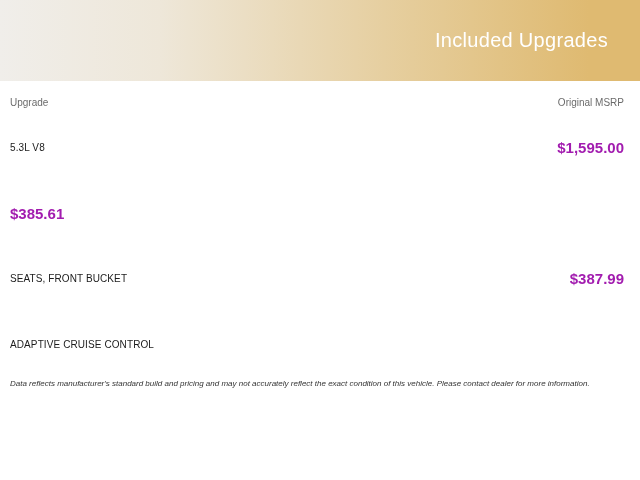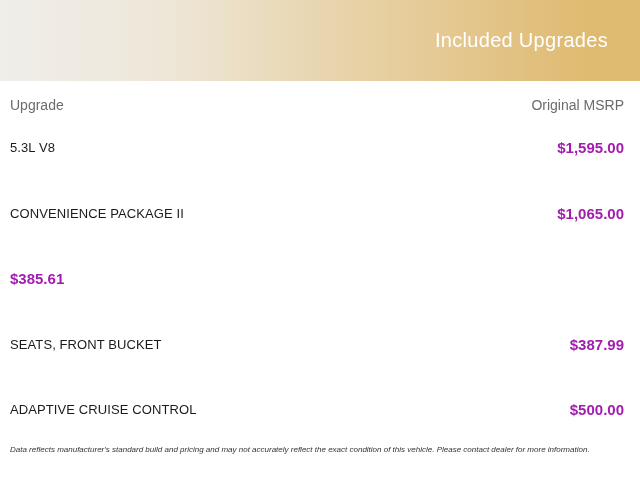--- a/index.html
+++ b/index.html
@@ -33,37 +33,37 @@
   }
   .thead {
     display: flex;
     justify-content: space-between;
     align-items: baseline;
     padding: 16px 16px 0 10px;
     height: 29px;
     flex: 0 0 29px;
   }
   .th {
-    font-size: 14px;
+    font-size: 10px;
     color: #6b6b6b;
     font-weight: 400;
   }
   .rows {
     margin-top: 5px;
     flex: 0 0 auto;
   }
   .row {
     height: 65.5px;
     display: flex;
     align-items: center;
     justify-content: space-between;
     padding: 0 16px 0 10px;
   }
   .upgrade-name {
-    font-size: 13px;
+    font-size: 10px;
     color: #1b1b1b;
     font-weight: 400;
     letter-spacing: 0.1px;
   }
   .upgrade-price {
     font-size: 15px;
     color: #a21caf;
     font-weight: 700;
   }
   .disclaimer {
@@ -90,37 +90,32 @@
     <span class="th">Original MSRP</span>
   </div>
 
   <div class="rows">
 
     <div class="row">
       <span class="upgrade-name">5.3L V8</span>
       <span class="upgrade-price">$1,595.00</span>
     </div>
 
-    <div class="row">
-      <span class="upgrade-name">CONVENIENCE PACKAGE II</span>
-      <span class="upgrade-price">$1,065.00</span>
-    </div>
 
     <div class="row">
       <span class="upgrade-price">$385.61</span>
     </div>
 
     <div class="row">
       <span class="upgrade-name">SEATS, FRONT BUCKET</span>
       <span class="upgrade-price">$387.99</span>
     </div>
 
     <div class="row">
       <span class="upgrade-name">ADAPTIVE CRUISE CONTROL</span>
-      <span class="upgrade-price">$500.00</span>
     </div>
 
   </div>
 
   <footer>
     <p class="disclaimer">Data reflects manufacturer's standard build and pricing and may not accurately reflect the exact condition of this vehicle. Please contact dealer for more information.</p>
   </footer>
 
 </div>
 

